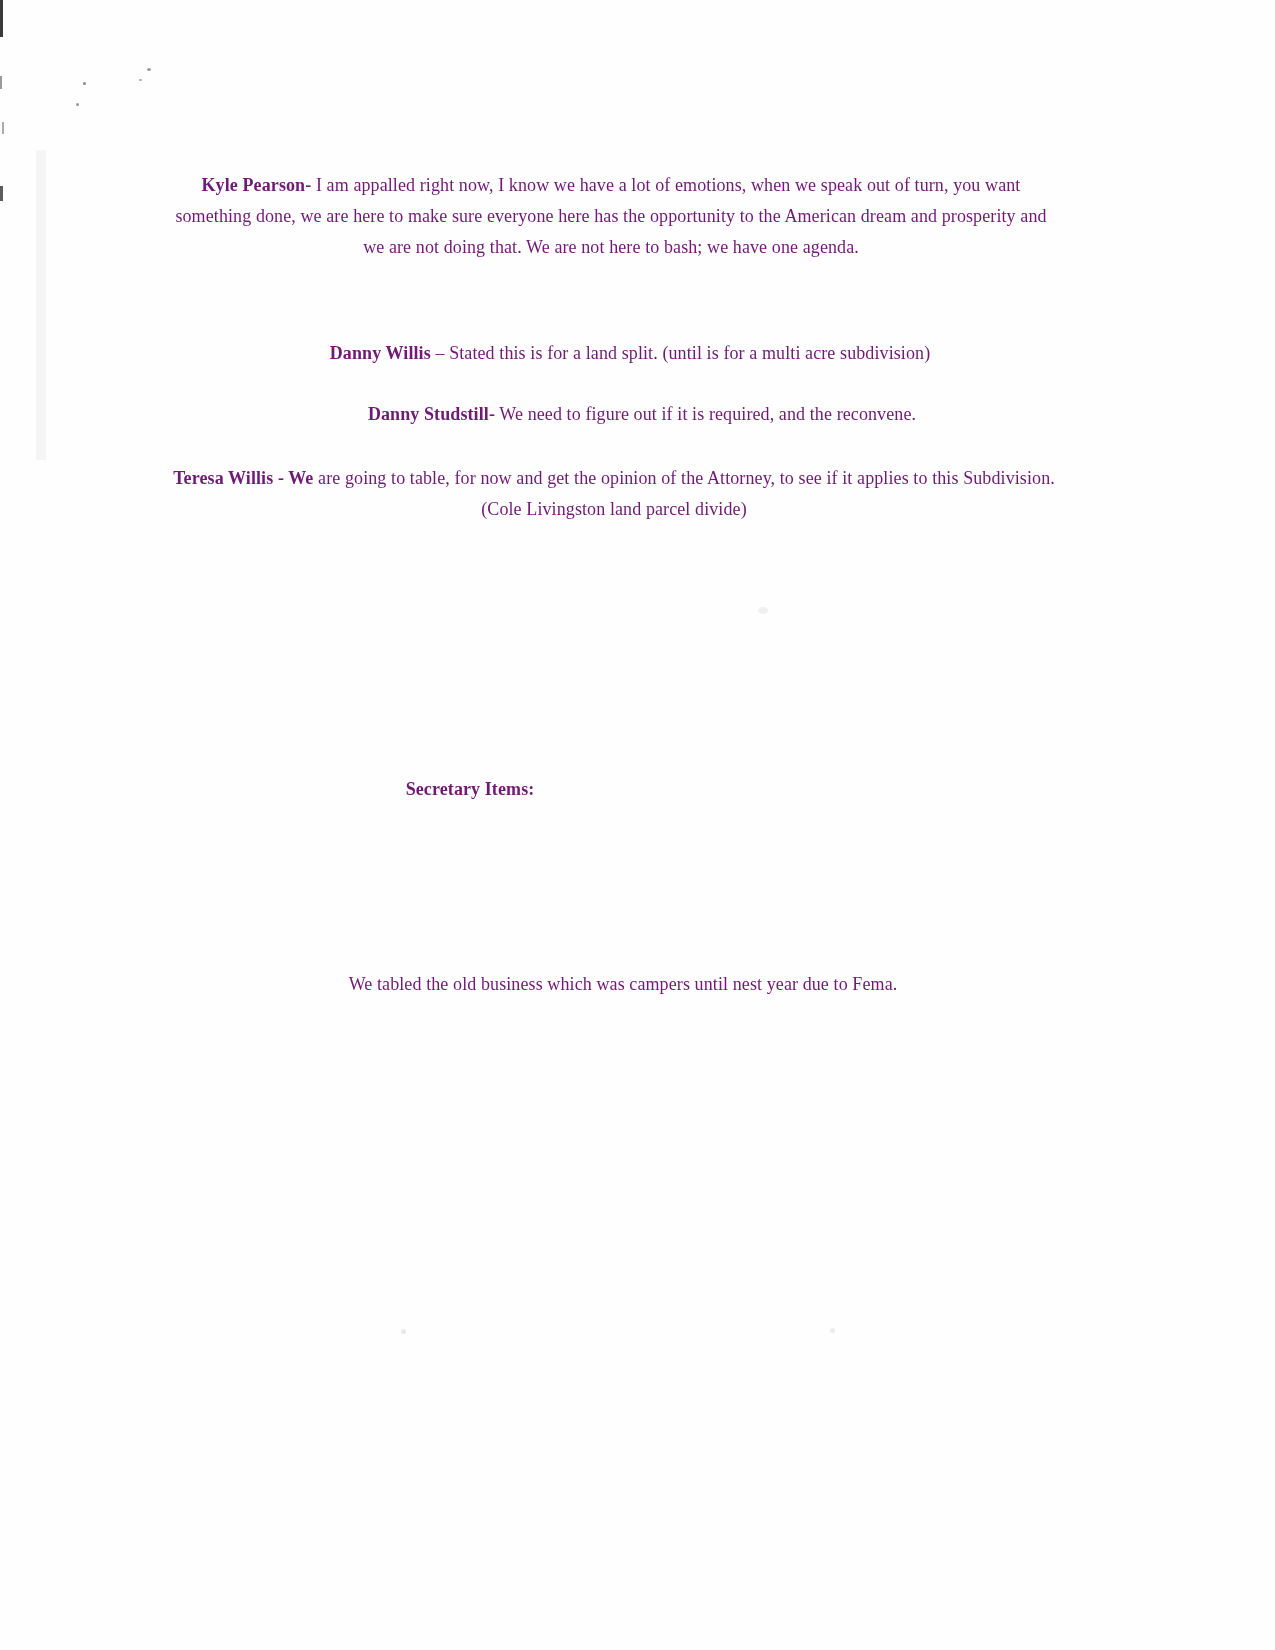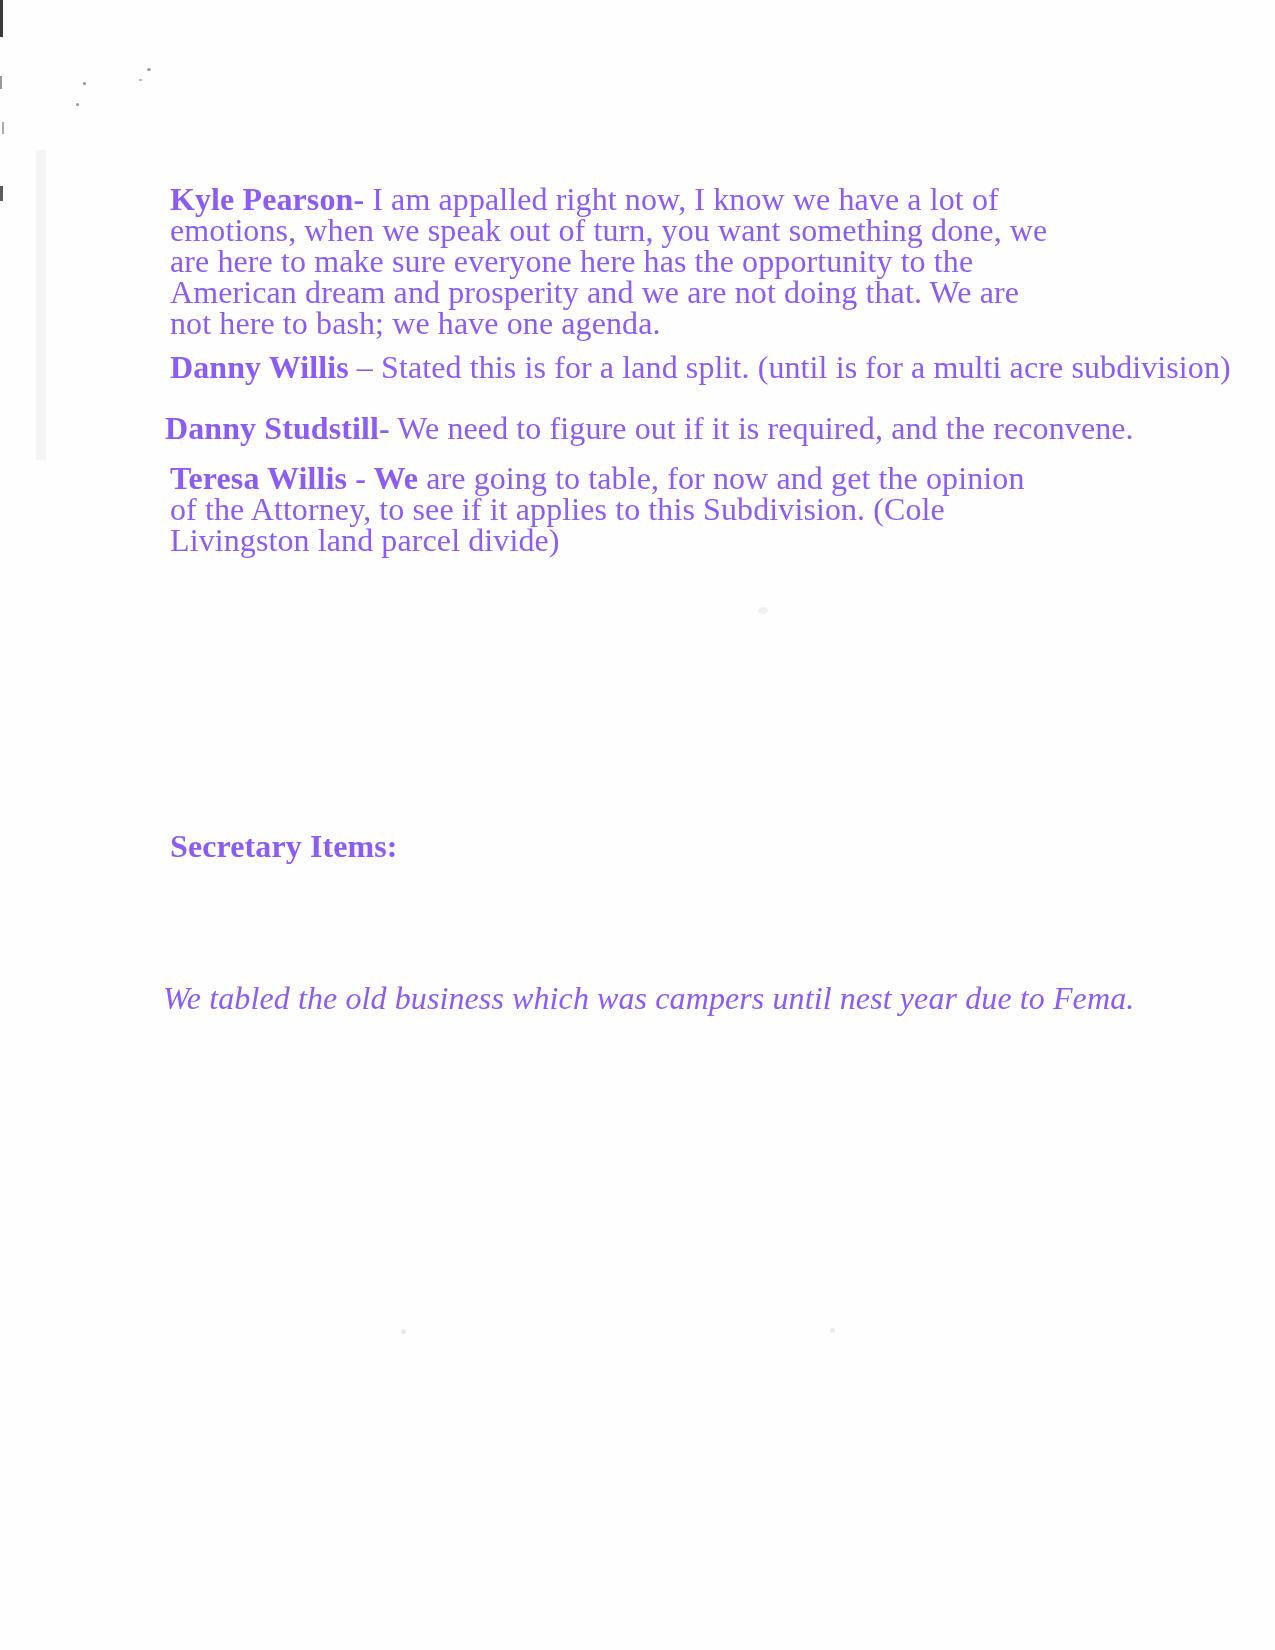--- a/index.html
+++ b/index.html
@@ -11,37 +11,38 @@
     position: relative;
     width: 1275px;
     height: 1650px;
     background: #fefefe;
     overflow: hidden;
     font-family: "Liberation Serif", "DejaVu Serif", serif;
     color: #141414;
   }
   .para {
     position: absolute;
-    font-size: 32px;
+    font-size: 18px;
     line-height: 31px;
     letter-spacing: 0.1px;
-    color: #8b5cf6;
+    color: #701a75;
+    text-align: center;
   }
   .para .bold {
     font-weight: bold;
   }
   .oneline { white-space: nowrap; }
 
   
   #para-kyle       { top: 152px;  left: 170px; width: 882px; }
   #para-teresa1    { top: 320px;  left: 170px; width: 920px; }
-  #para-danny      { top: 381px;  left: 165px; width: 920px; }
+  #para-danny      { top: 381px;  left: 182px; width: 920px; }
   #para-teresa2    { top: 447px;  left: 170px; width: 888px; margin-top: 16px; }
-  #para-secretary  { top: 799px;  left: 170px; width: 600px; }
-  #para-tabled     { top: 951px;  left: 163px; width: 920px; font-style: italic; }
+  #para-secretary  { top: 756px;  left: 170px; width: 600px; }
+  #para-tabled     { top: 951px;  left: 163px; width: 920px; }
   #para-adjourned  { top: 1176px; left: 163px; width: 500px; }
 
   
   .artifact { position: absolute; }
   .edge-1  { left: 0;   top: 0;    width: 3px; height: 37px;  background: #3a3a3a; }
   .edge-2  { left: 0;   top: 76px; width: 2px; height: 13px;  background: #9a9a9a; }
   .edge-3  { left: 2px; top: 122px;width: 2px; height: 12px;  background: #ababab; }
   .edge-4  { left: 0;   top: 186px;width: 3px; height: 15px;  background: #5c5c5c; }
   .streak-1{ left: 36px; top: 150px; width: 10px; height: 310px; background: #f5f5f5; }
   .speck-1 { left: 83px;  top: 82px;   width: 3px; height: 3px; background: #8a8a8a; border-radius: 50%; }

